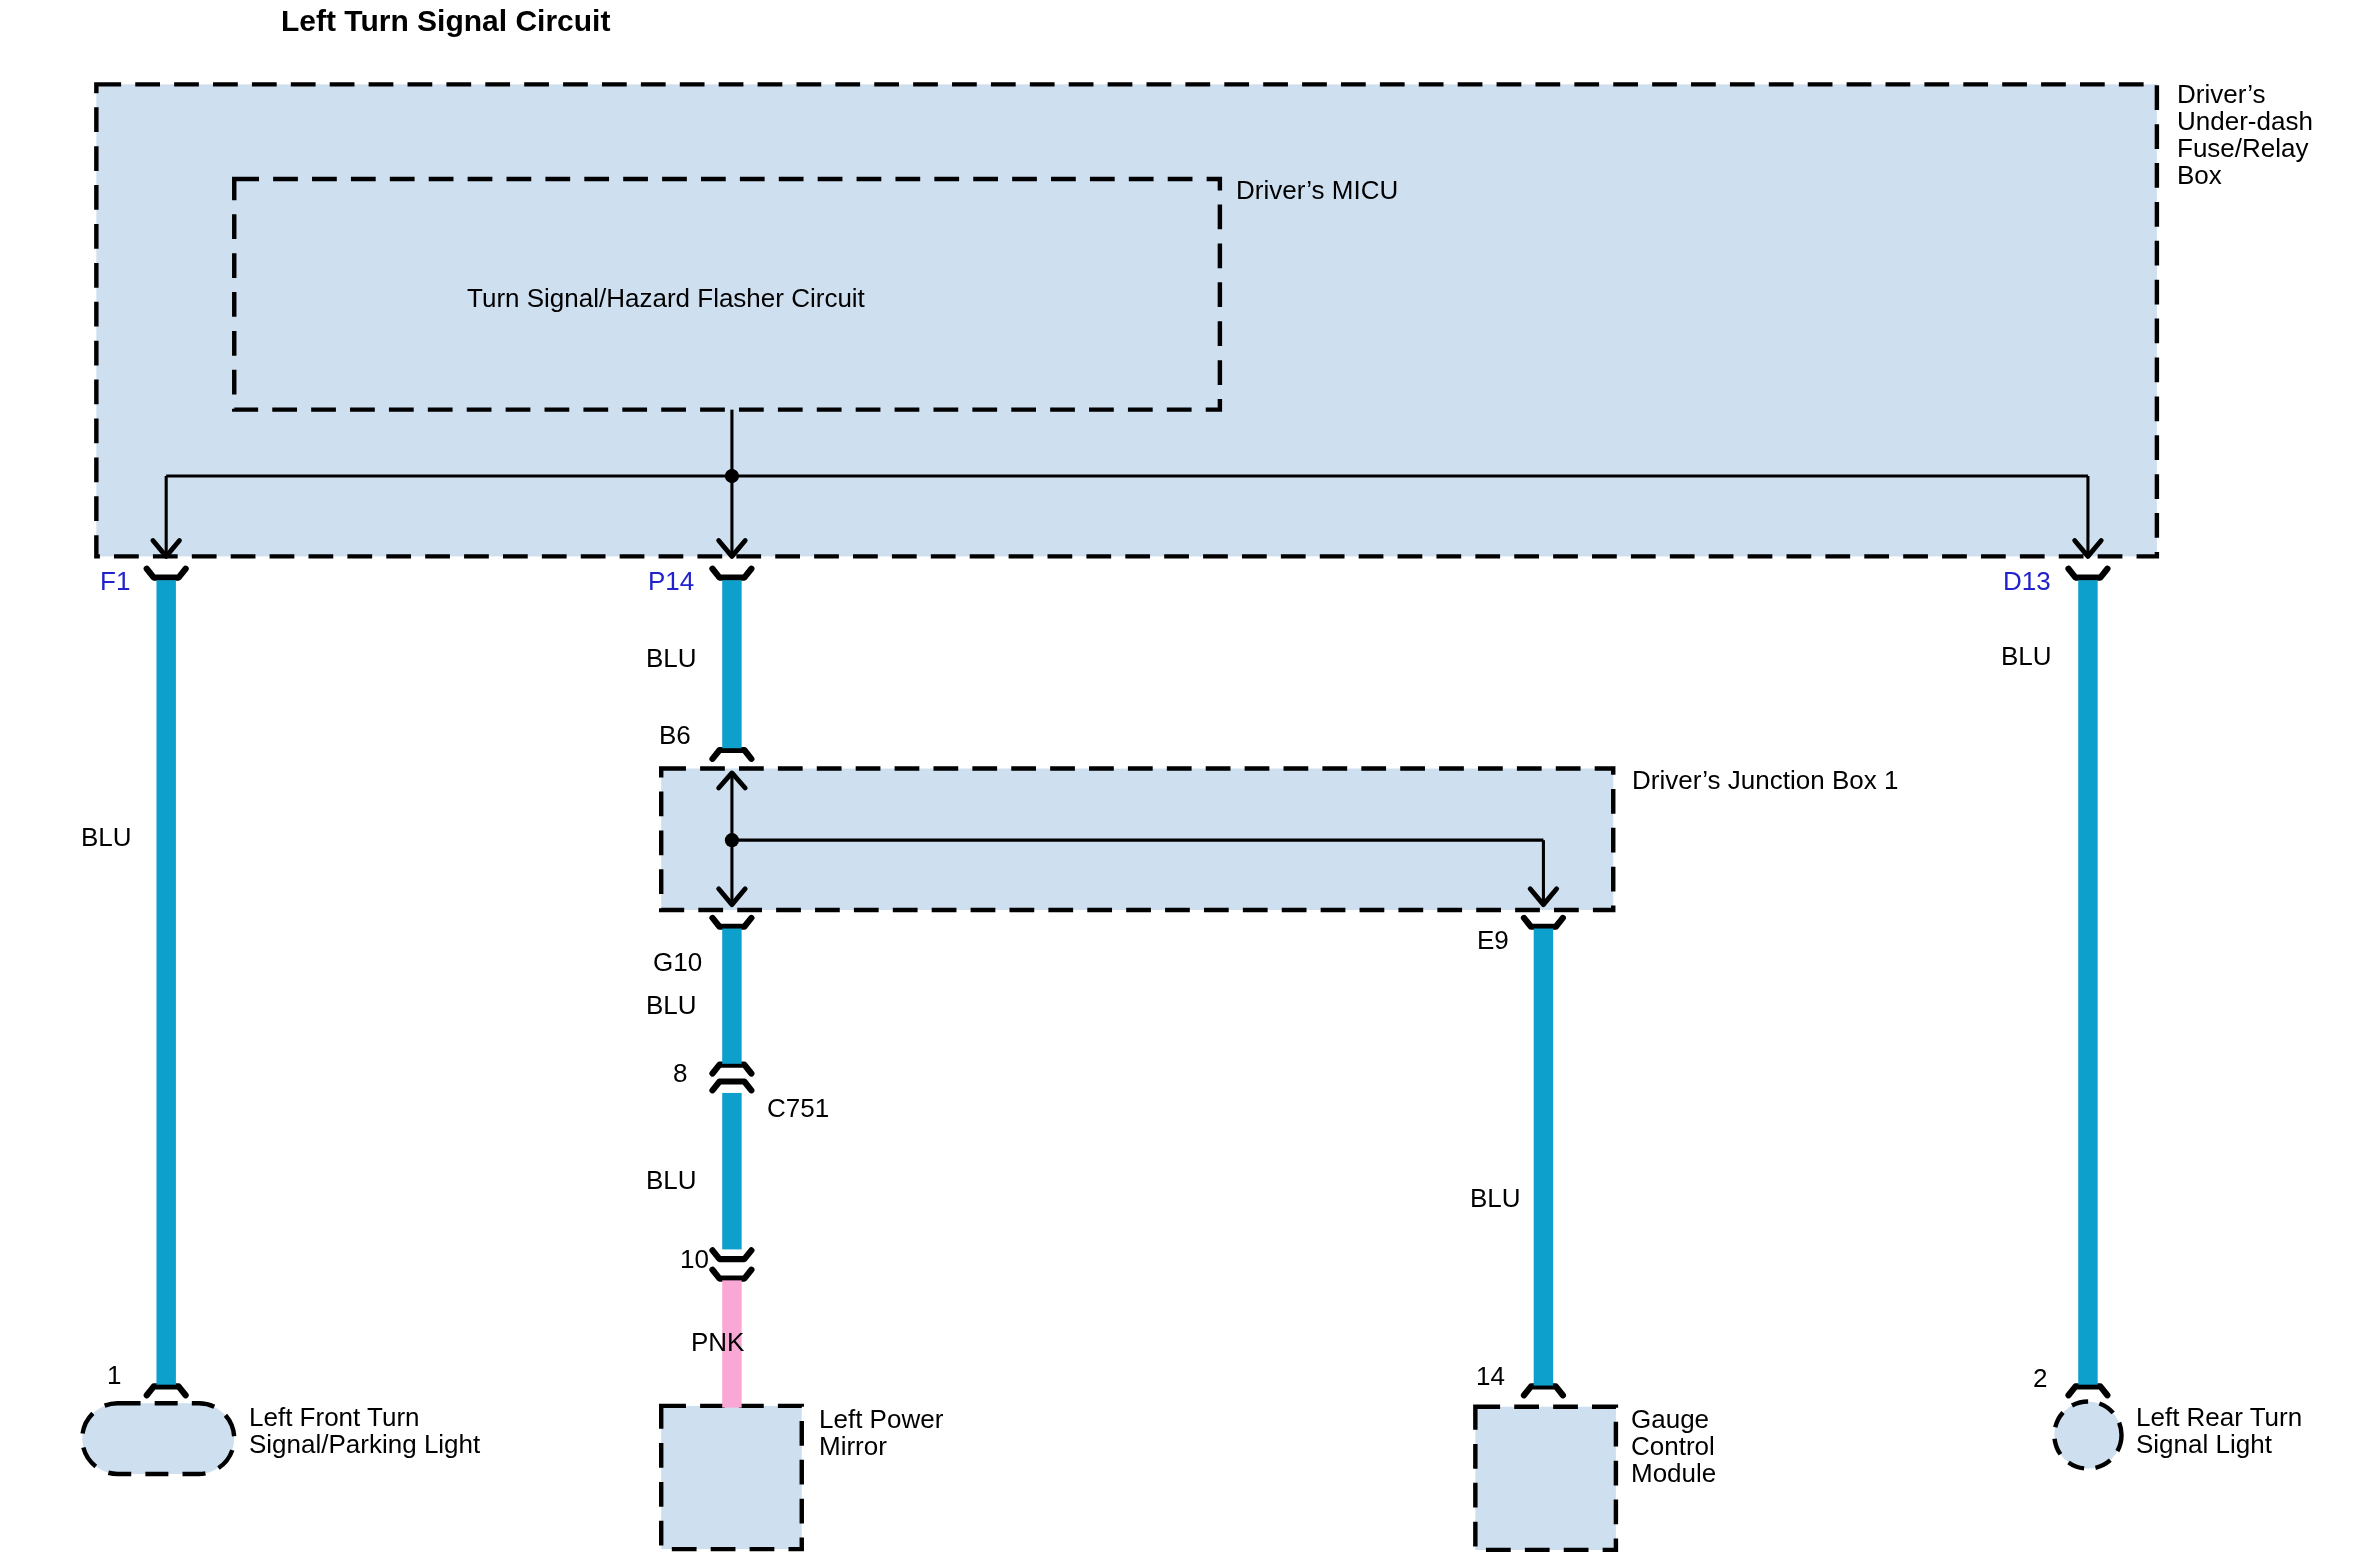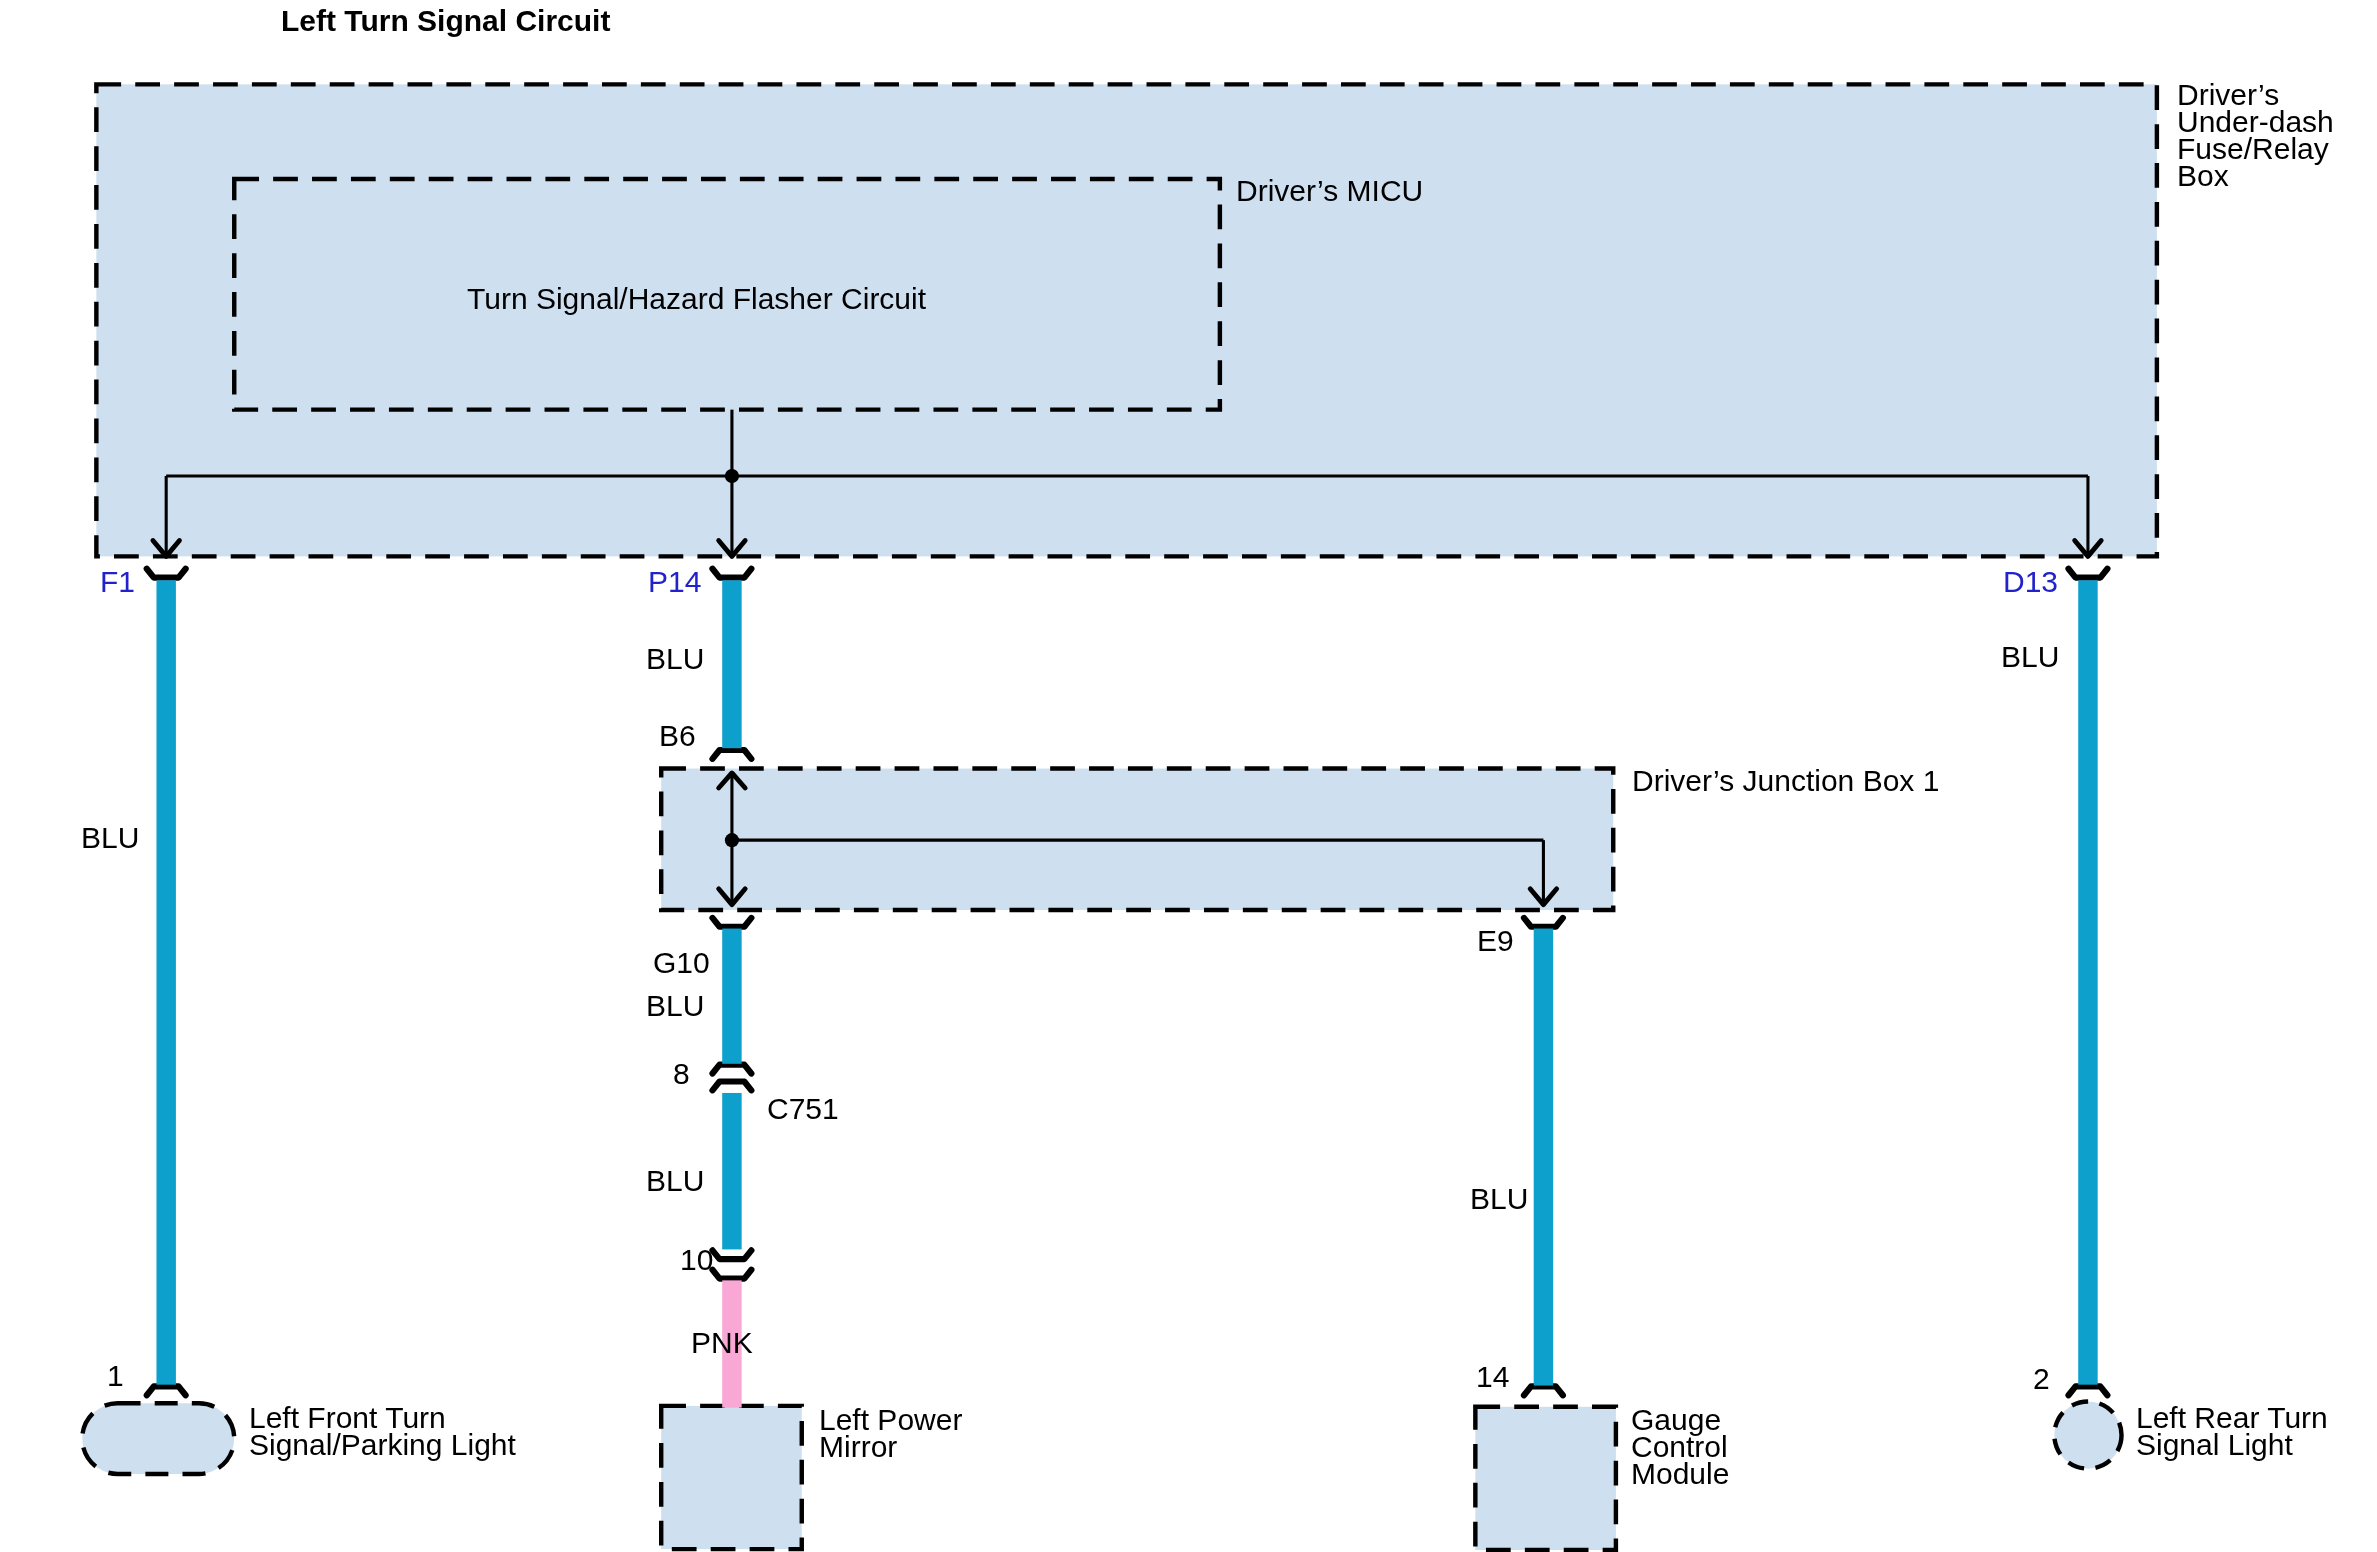--- a/index.html
+++ b/index.html
@@ -5,21 +5,21 @@
   html,body { margin:0; padding:0; background:#fff; }
   .canvas {
     position:relative; width:2377px; height:1553px;
     background:#fff; overflow:hidden;
     font-family:Liberation Sans, sans-serif;
     color:#000;
     padding-left:13px;
   }
   svg.overlay { position:absolute; left:0; top:0; }
 
-  .lbl { position:absolute; font-size:30px; line-height:27px; white-space:pre-line; }
+  .lbl { position:absolute; font-size:26px; line-height:27px; white-space:pre-line; }
   .title { font-size:30px; font-weight:bold; white-space:nowrap; }
   .pin-blue { color:var(--pin-text,#2222CC); }
   .nowrap { white-space:nowrap; }
 
   .box-fill { fill:var(--box-fill,#CEDFF0); stroke:#000; stroke-width:5; }
   .dash-big { stroke-dasharray:28 16; }
   .dash-med { stroke-dasharray:26 16; }
   .dash-circ { stroke-dasharray:19 13; }
   .wire-blu { fill:var(--wire-blu,#0EA0CD); }
   .wire-pnk { fill:var(--wire-pnk,#F9A7D4); }

